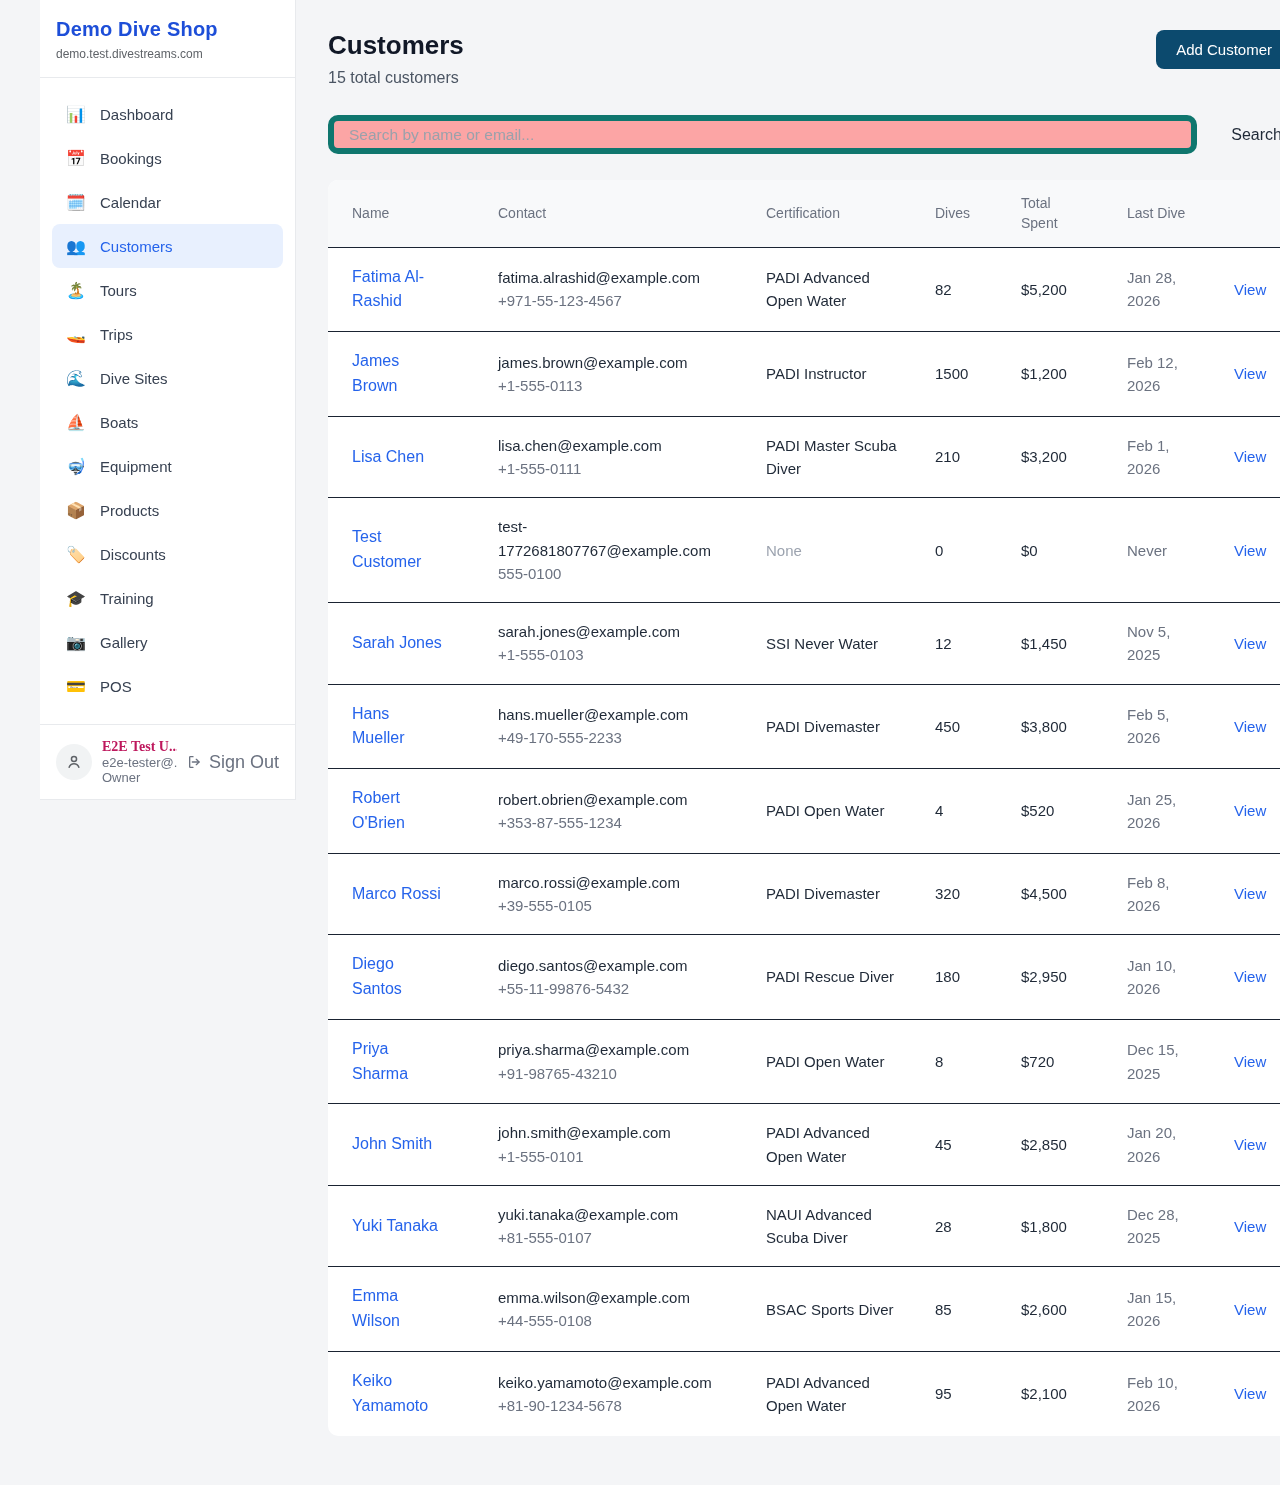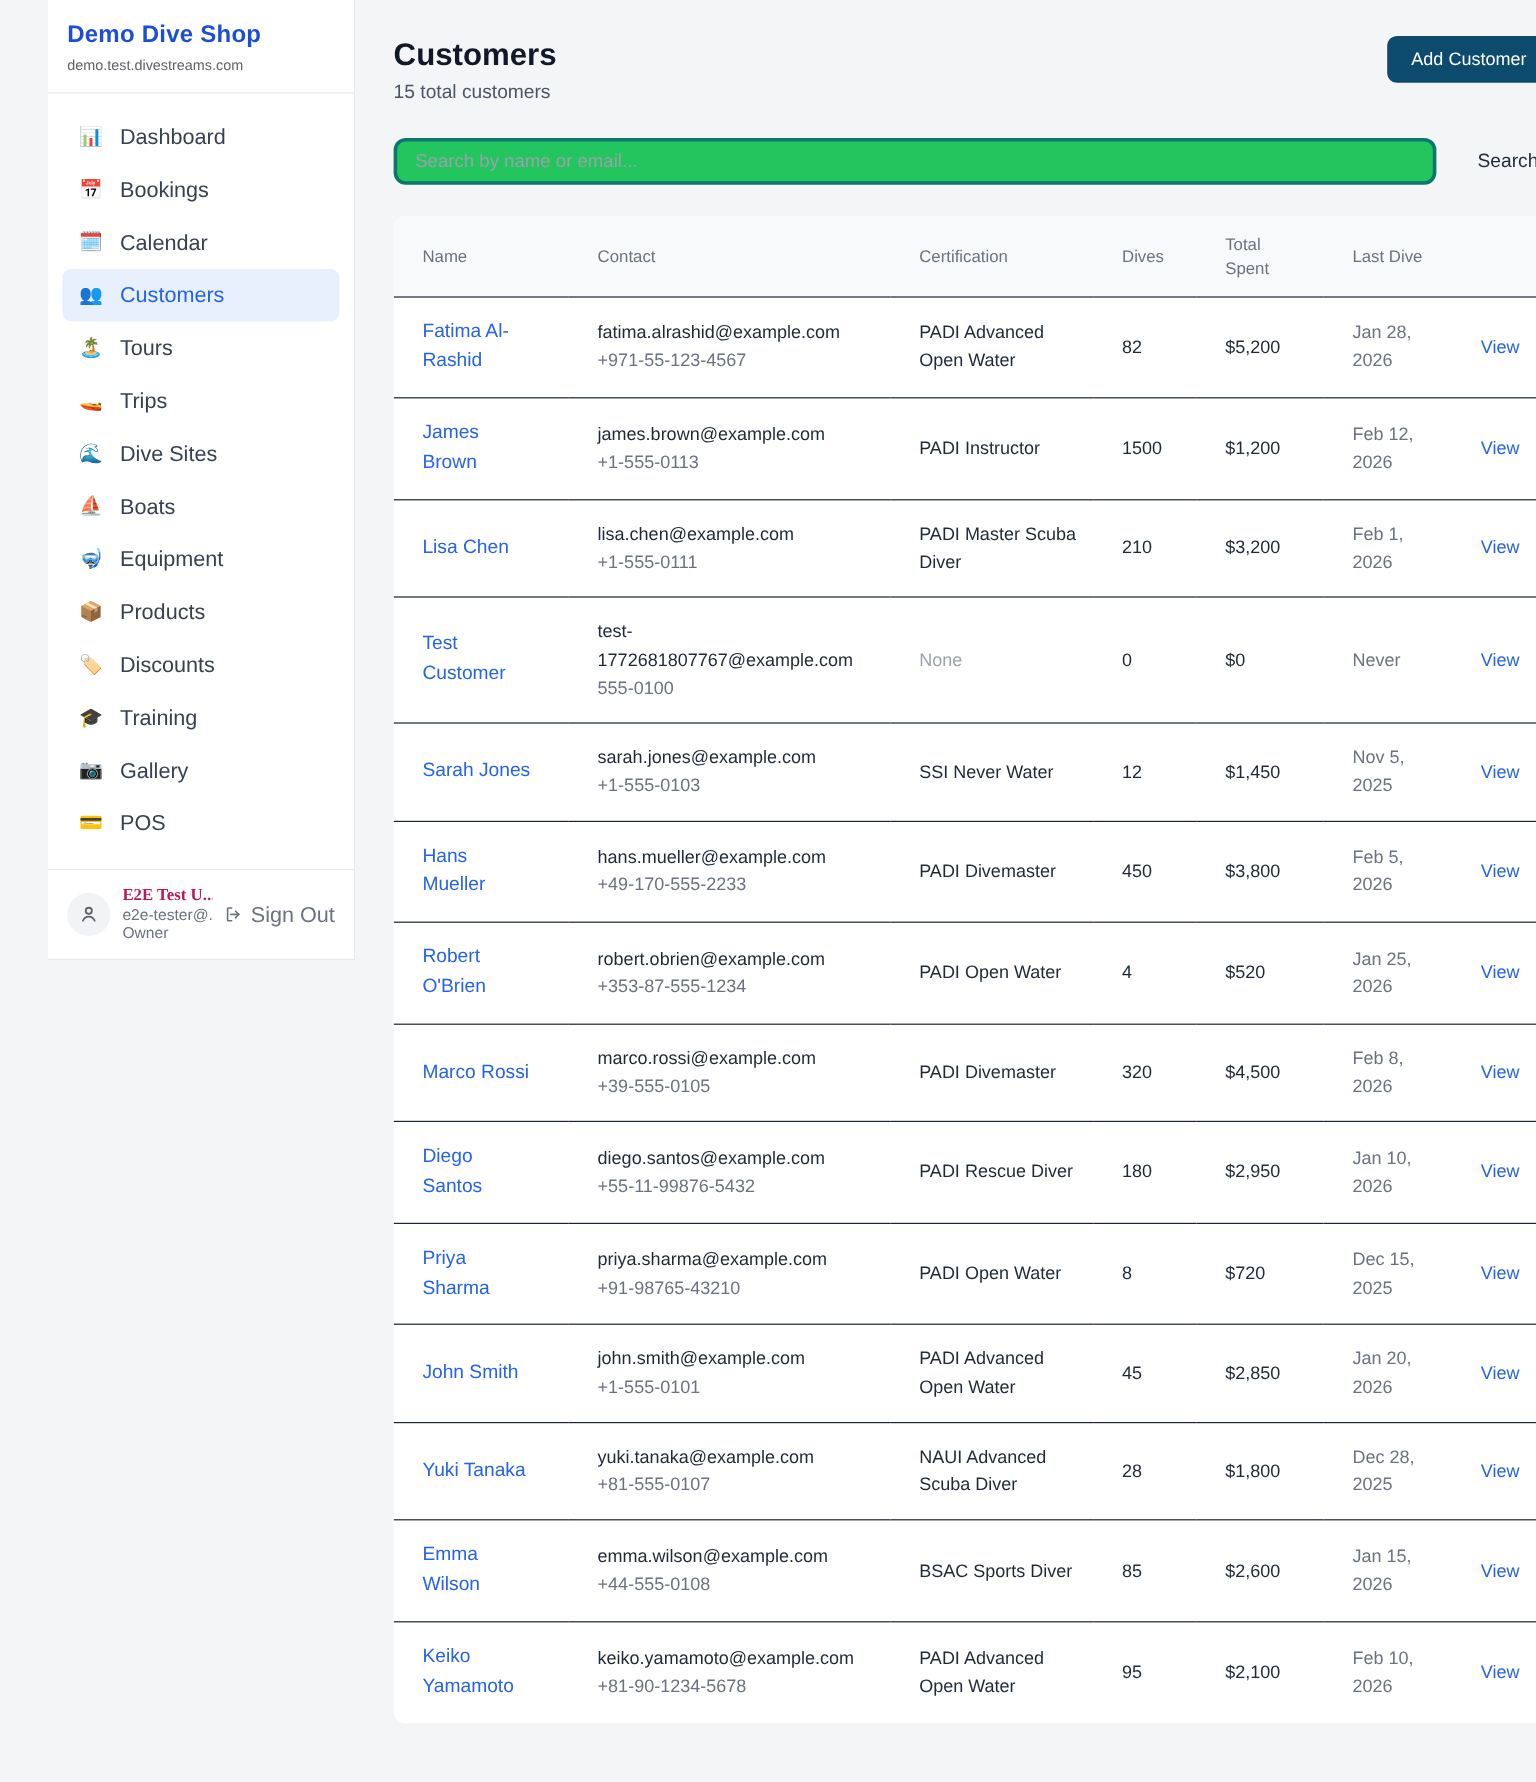--- a/index.html
+++ b/index.html
@@ -14,21 +14,21 @@
   }
   .sb-header { padding:18px 16px 16px; border-bottom:1px solid #e8eaed; }
   .sb-title { font-size:20px; font-weight:700; color:#1d4ed8; letter-spacing:.2px; cursor:pointer; }
   .sb-domain { margin-top:6px; font-size:12px; color:#5f6368; }
   .sb-nav { padding:14px 12px 0; flex:0 0 auto; }
   .nav-item {
     display:flex; align-items:center; gap:14px; height:44px; padding:0 14px;
     border-radius:8px; cursor:pointer; text-decoration:none;
   }
   .nav-item .nav-icon { width:20px; font-size:16px; text-align:center; flex:0 0 20px; }
-  .nav-item .nav-label { font-size:18px; color:#374151; }
+  .nav-item .nav-label { font-size:15px; color:#374151; }
   .nav-item.active { background:#e8f0fe; }
   .nav-item.active .nav-label { color:#2563eb; font-weight:500; }
   .sb-footer {
     margin-top:auto; border-top:1px solid #e8eaed; padding:14px 16px;
     display:flex; align-items:center; gap:10px;
   }
   .avatar {
     width:36px; height:36px; border-radius:50%; background:#f1f3f4; flex:0 0 36px;
     display:flex; align-items:center; justify-content:center; color:#5f6368;
   }
@@ -45,22 +45,22 @@
   .main-header { display:flex; align-items:flex-start; justify-content:space-between; }
   .page-title { font-size:26px; font-weight:700; color:#111827; }
   .page-subtitle { margin-top:8px; font-size:16px; color:#4b5563; }
   .add-btn {
     background:#0c4a6e; color:#ffffff; border:none; border-radius:8px;
     padding:11px 20px; font-size:15px; font-weight:500; font-family:inherit; cursor:pointer;
   }
 
   .search-row { display:flex; align-items:center; margin-top:28px; }
   .search-input {
-    flex:1 1 auto; height:39px; border:3px solid #0f766e; border-radius:10px;
-    background:#22c55e; padding:0 15px; font-size:15.5px; font-family:inherit; color:#1f2937;
+    flex:1 1 auto; height:39px; border:6px solid #0f766e; border-radius:10px;
+    background:#fca5a5; padding:0 15px; font-size:15.5px; font-family:inherit; color:#1f2937;
   }
   .search-input::placeholder { color:#9aa1ab; }
   .search-btn {
     background:none; border:none; cursor:pointer; font-family:inherit;
     color:#1f2937; font-size:16px; font-weight:500; margin-left:24px; padding:6px 10px; flex:0 0 auto;
   }
 
   
   .table-card { margin-top:26px; background:#ffffff; border-radius:10px; overflow:hidden; }
   table { width:100%; border-collapse:collapse; table-layout:fixed; }

